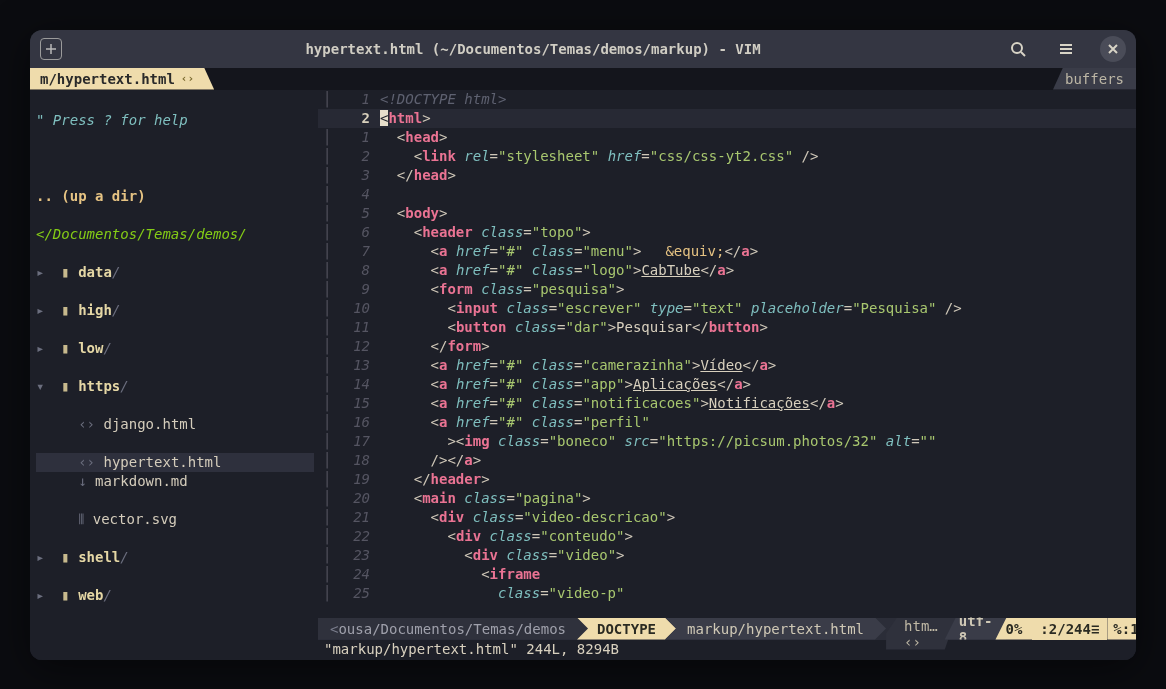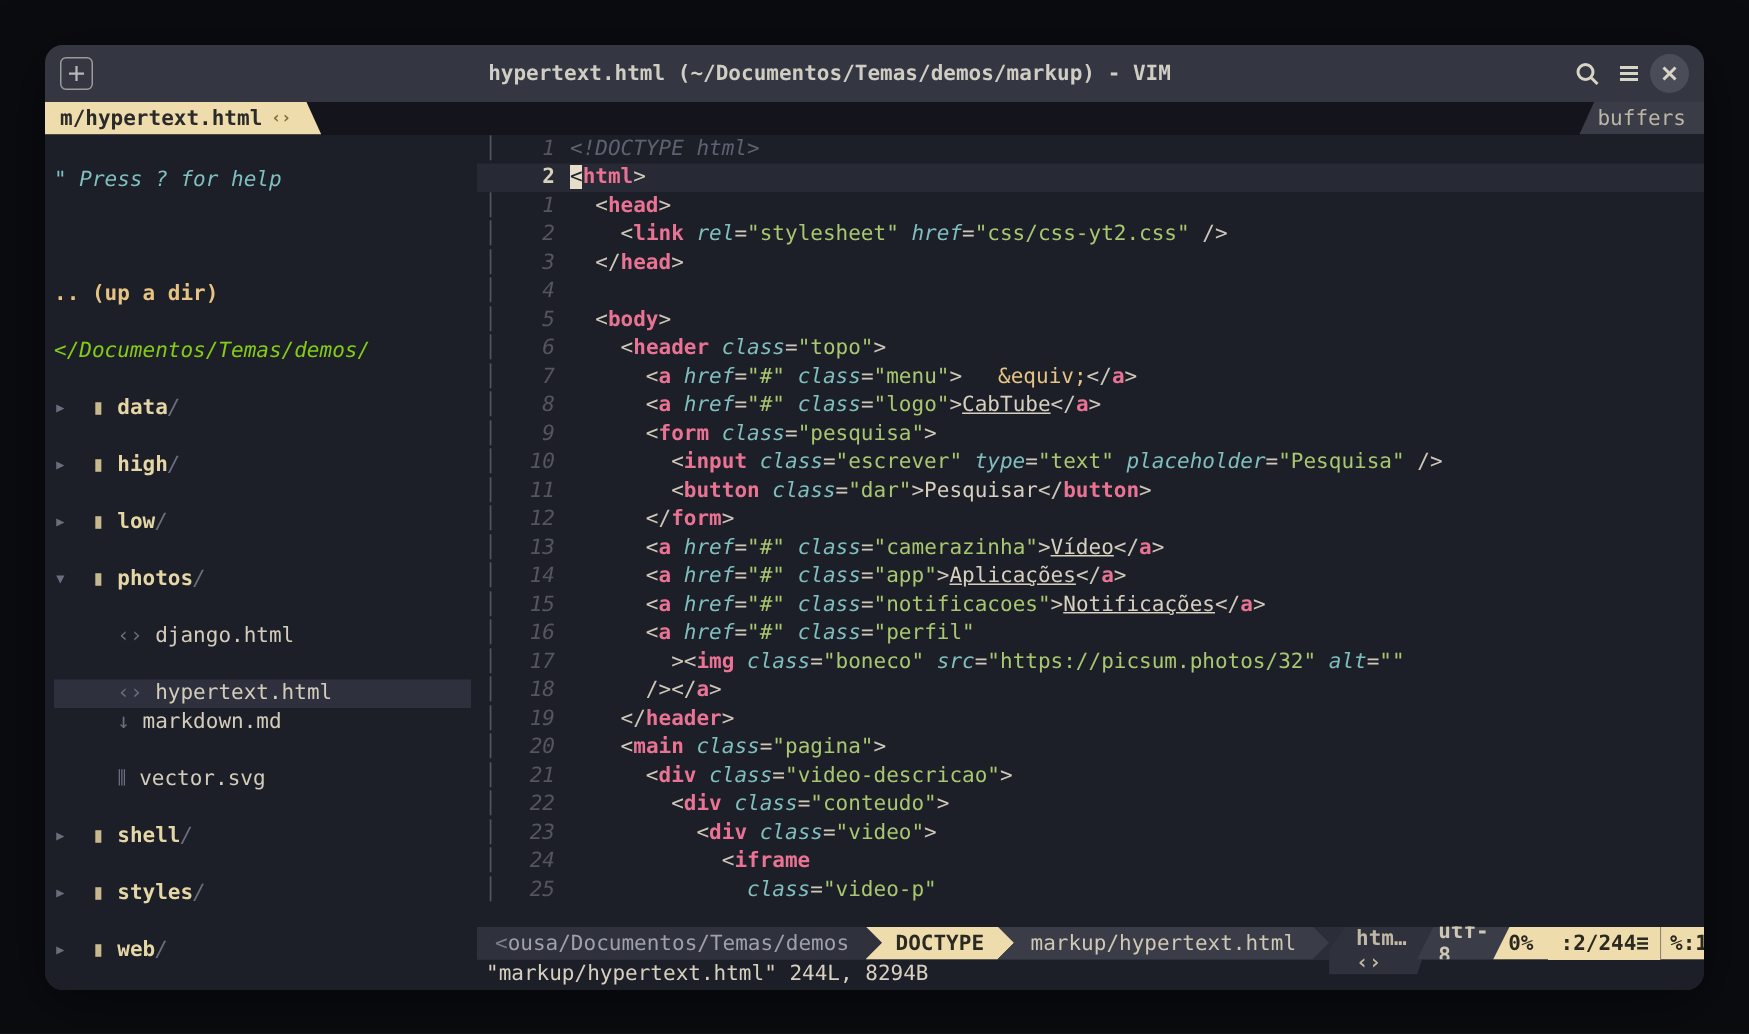--- a/index.html
+++ b/index.html
@@ -27,21 +27,21 @@
     display:flex;align-items:center;justify-content:center;
     width:1166px;height:689px;
   }
   .window{
     width:1106px;height:630px;background:var(--bg);
     border-radius:12px;overflow:hidden;display:flex;flex-direction:column;
     box-shadow:0 8px 40px rgba(0,0,0,.5);
   }
   .titlebar{
     height:38px;background:var(--titlebar);display:flex;align-items:center;
-    padding:0 10px;gap:0;color:#d0cdc3;
+    padding:0 10px;gap:20px;color:#d0cdc3;
   }
   .titlebar .plus{width:22px;height:22px;border:1.5px solid #9b9b9b;border-radius:4px;
     display:flex;align-items:center;justify-content:center;color:#b8b8b8;font-size:15px;}
   .titlebar .title{flex:1;text-align:center;font-weight:bold;}
   .titlebar .tbtn{width:28px;height:28px;display:flex;align-items:center;justify-content:center;color:#d8d4c6;border-radius:6px;}
   .titlebar .close{background:#4a4c58;border-radius:50%;width:26px;height:26px;}
   .tabbar{
     height:22px;background:var(--bg2);display:flex;align-items:stretch;color:var(--dim);
   }
   .tab{background:var(--tab-bg);color:var(--tab-fg);padding:0 10px;display:flex;align-items:center;gap:6px;font-weight:bold;
@@ -82,21 +82,21 @@
   .c-txt{color:#d8d0be;}
   .c-ent{color:var(--yellow);margin-left:24px;}
   .c-ul{text-decoration:underline;}
   .cursor{background:#e6decb;color:#1d1f28;}
   .status{height:22px;display:flex;align-items:stretch;background:#2b2d38;color:#c7c0af;font-weight:bold;}
   .seg{display:flex;align-items:center;padding:0 12px;}
   .seg.path{background:#2f313c;color:#9fa0ab;clip-path:polygon(0 0,calc(100% - 11px) 0,100% 50%,calc(100% - 11px) 100%,0 100%);padding-right:22px;font-weight:normal;}
   .seg.mode{background:var(--tab-bg);color:#2a2a22;clip-path:polygon(0 0,calc(100% - 11px) 0,100% 50%,calc(100% - 11px) 100%,0 100%,11px 50%);padding:0 20px;margin-left:-11px;}
   .seg.file{background:#3a3c48;color:#cfc8b5;flex:0 0 auto;clip-path:polygon(0 0,calc(100% - 11px) 0,100% 50%,calc(100% - 11px) 100%,0 100%,11px 50%);padding:0 22px;margin-left:-11px;font-weight:normal;}
   .status .gap{flex:1;background:#2b2d38;}
-  .seg.ft{background:#2f313c;color:#bfb8a5;clip-path:polygon(11px 0,100% 0,calc(100% - 11px) 100%,0 100%,0 50%);padding:16px 18px;font-weight:bold;}
+  .seg.ft{background:#2f313c;color:#bfb8a5;clip-path:polygon(11px 0,100% 0,calc(100% - 11px) 100%,0 100%,0 50%);padding:16px 18px;font-weight:normal;}
   .seg.enc{background:#3a3c48;color:#cfc8b5;clip-path:polygon(11px 0,100% 0,100% 100%,0 100%);padding:0 14px;margin-left:-11px;font-weight:bold;}
   .seg.pct{background:var(--tab-bg);color:#2a2a22;clip-path:polygon(11px 0,100% 0,100% 100%,0 100%);padding:0 10px;margin-left:-11px;}
   .seg.pos{background:var(--tab-bg);color:#2a2a22;padding:0 8px;}
   .seg.col{background:var(--tab-bg);color:#2a2a22;padding:0 10px 0 6px;clip-path:polygon(0 0,100% 0,calc(100% - 11px) 50%,100% 100%,0 100%);}
   .cmdline{height:20px;background:var(--bg);color:#d8d0be;padding:1px 6px;}
   svg{display:block;}
 </style>
 </head>
 <body>
 
@@ -139,27 +139,26 @@
   <div class="body">
 
     <div class="tree">
 <span class="row hint">" Press ? for help</span>
 <span class="row"> </span>
 <span class="row up">.. (up a dir)</span>
 <span class="row path">&lt;/Documentos/Temas/demos/</span>
 <span class="row"><span class="arr">▸  </span><span class="ico">▮ </span><span class="dir">data</span><span class="slash">/</span></span>
 <span class="row"><span class="arr">▸  </span><span class="ico">▮ </span><span class="dir">high</span><span class="slash">/</span></span>
 <span class="row"><span class="arr">▸  </span><span class="ico">▮ </span><span class="dir">low</span><span class="slash">/</span></span>
-<span class="row"><span class="arr">▾  </span><span class="ico">▮ </span><span class="dir">photos</span><span class="slash">/</span></span>
+<span class="row"><span class="arr">▾  </span><span class="ico">▮ </span><span class="dir">https</span><span class="slash">/</span></span>
 <span class="row">     <span class="arr">‹› </span><span class="file">django.html</span></span>
 <span class="row sel">     <span class="arr">‹› </span><span class="file">hypertext.html</span></span>
 <span class="row">     <span class="arr">↓ </span><span class="file">markdown.md</span></span>
 <span class="row">     <span class="arr">⦀ </span><span class="file">vector.svg</span></span>
 <span class="row"><span class="arr">▸  </span><span class="ico">▮ </span><span class="dir">shell</span><span class="slash">/</span></span>
-<span class="row"><span class="arr">▸  </span><span class="ico">▮ </span><span class="dir">styles</span><span class="slash">/</span></span>
 <span class="row"><span class="arr">▸  </span><span class="ico">▮ </span><span class="dir">web</span><span class="slash">/</span></span>
     </div>
 
     <div class="editor">
       <div class="lines">
 <div class="line"><span class="fold">│</span><span class="num">1</span><span class="code"><span class="c-dim">&lt;!DOCTYPE html&gt;</span></span></div>
 <div class="line cur"><span class="fold"> </span><span class="num">2</span><span class="code"><span class="cursor">&lt;</span><span class="c-tag">html</span><span class="c-br">&gt;</span></span></div>
 <div class="line"><span class="fold">│</span><span class="num">1</span><span class="code">  <span class="c-br">&lt;</span><span class="c-tag">head</span><span class="c-br">&gt;</span></span></div>
 <div class="line"><span class="fold">│</span><span class="num">2</span><span class="code">    <span class="c-br">&lt;</span><span class="c-tag">link</span> <span class="c-attr">rel</span><span class="c-eq">=</span><span class="c-str">"stylesheet"</span> <span class="c-attr">href</span><span class="c-eq">=</span><span class="c-str">"css/css-yt2.css"</span> <span class="c-br">/&gt;</span></span></div>
 <div class="line"><span class="fold">│</span><span class="num">3</span><span class="code">  <span class="c-br">&lt;/</span><span class="c-tag">head</span><span class="c-br">&gt;</span></span></div>

